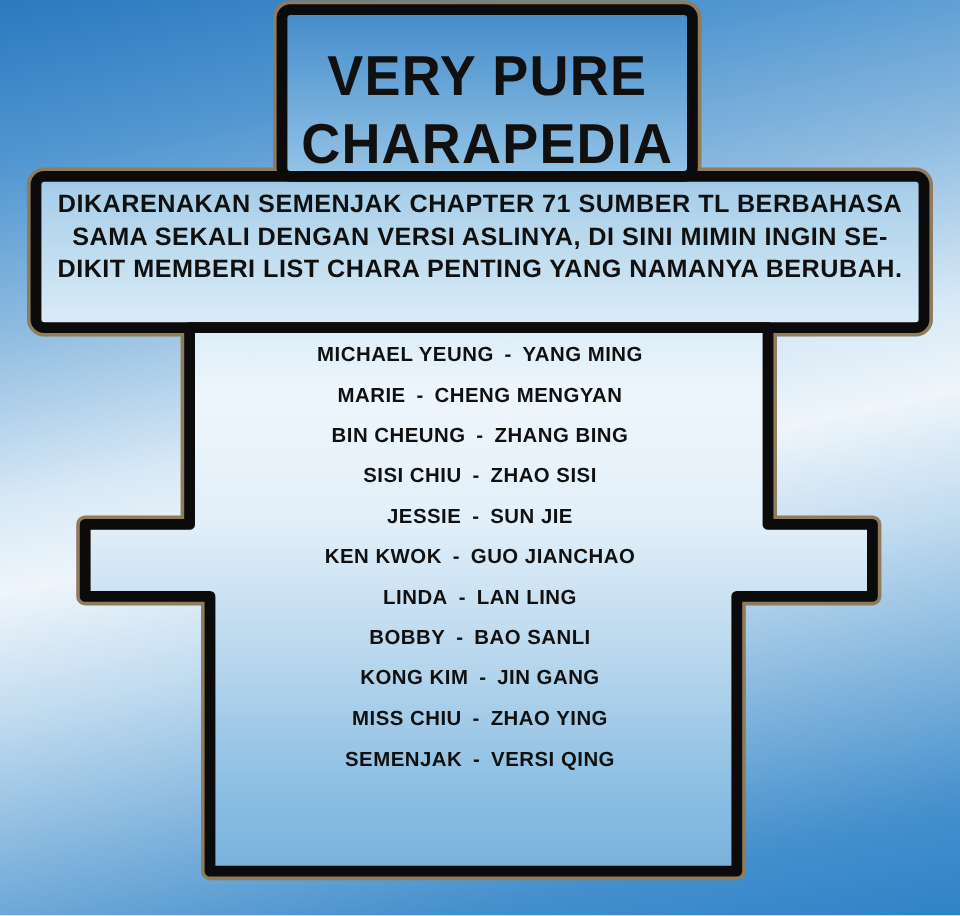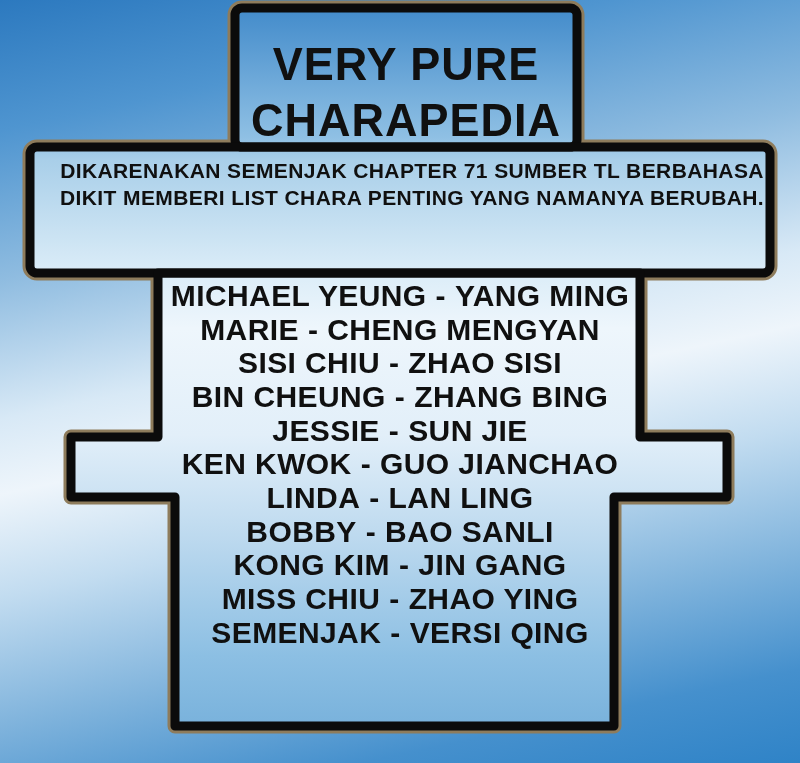--- a/index.html
+++ b/index.html
@@ -18,25 +18,25 @@
     position:absolute;z-index:1;color:#101010;font-weight:700;
     text-align:center;white-space:nowrap;
   }
   .title-text{
     left:237px;top:38px;width:338px;
     font-size:45px;line-height:54px;letter-spacing:1px;
     transform:scaleY(1.04);
   }
   .notice-text{
     left:40px;top:157px;width:720px;
-    font-size:21px;line-height:27.2px;letter-spacing:0.4px;margin-left:12px;
+    font-size:21px;line-height:27.2px;letter-spacing:0.4px;
   }
   .char-list{
     left:50px;top:279px;width:700px;
-    font-size:30px;line-height:33.65px;letter-spacing:0.4px;
+    font-size:17px;line-height:33.65px;letter-spacing:0.4px;
   }
   .char-row .sep{margin:0 9px;}
 </style>
 </head>
 <body>
 
 <div class="page">
 
   <svg class="frame" width="800" height="763" viewBox="0 0 800 763">
     <defs>
@@ -72,28 +72,29 @@
     </g>
   </svg>
 
   <div class="txt title-text">
     <div>VERY PURE</div>
     <div>CHARAPEDIA</div>
   </div>
 
   <div class="txt notice-text">
       <div>DIKARENAKAN SEMENJAK CHAPTER 71 SUMBER TL BERBAHASA</div>
+      <div>SAMA SEKALI DENGAN VERSI ASLINYA, DI SINI MIMIN INGIN SE-</div>
       <div>DIKIT MEMBERI LIST CHARA PENTING YANG NAMANYA BERUBAH.</div>
     </div>
 
   <div class="txt char-list">
       <div class="char-row"><span>MICHAEL YEUNG</span><span class="sep">-</span><span>YANG MING</span></div>
       <div class="char-row"><span>MARIE</span><span class="sep">-</span><span>CHENG MENGYAN</span></div>
+      <div class="char-row"><span>BIN CHEUNG</span><span class="sep">-</span><span>ZHANG BING</span></div>
       <div class="char-row"><span>SISI CHIU</span><span class="sep">-</span><span>ZHAO SISI</span></div>
-      <div class="char-row"><span>BIN CHEUNG</span><span class="sep">-</span><span>ZHANG BING</span></div>
       <div class="char-row"><span>JESSIE</span><span class="sep">-</span><span>SUN JIE</span></div>
       <div class="char-row"><span>KEN KWOK</span><span class="sep">-</span><span>GUO JIANCHAO</span></div>
       <div class="char-row"><span>LINDA</span><span class="sep">-</span><span>LAN LING</span></div>
       <div class="char-row"><span>BOBBY</span><span class="sep">-</span><span>BAO SANLI</span></div>
       <div class="char-row"><span>KONG KIM</span><span class="sep">-</span><span>JIN GANG</span></div>
       <div class="char-row"><span>MISS CHIU</span><span class="sep">-</span><span>ZHAO YING</span></div>
       <div class="char-row"><span>SEMENJAK</span><span class="sep">-</span><span>VERSI QING</span></div>
     </div>
 
 </div>

